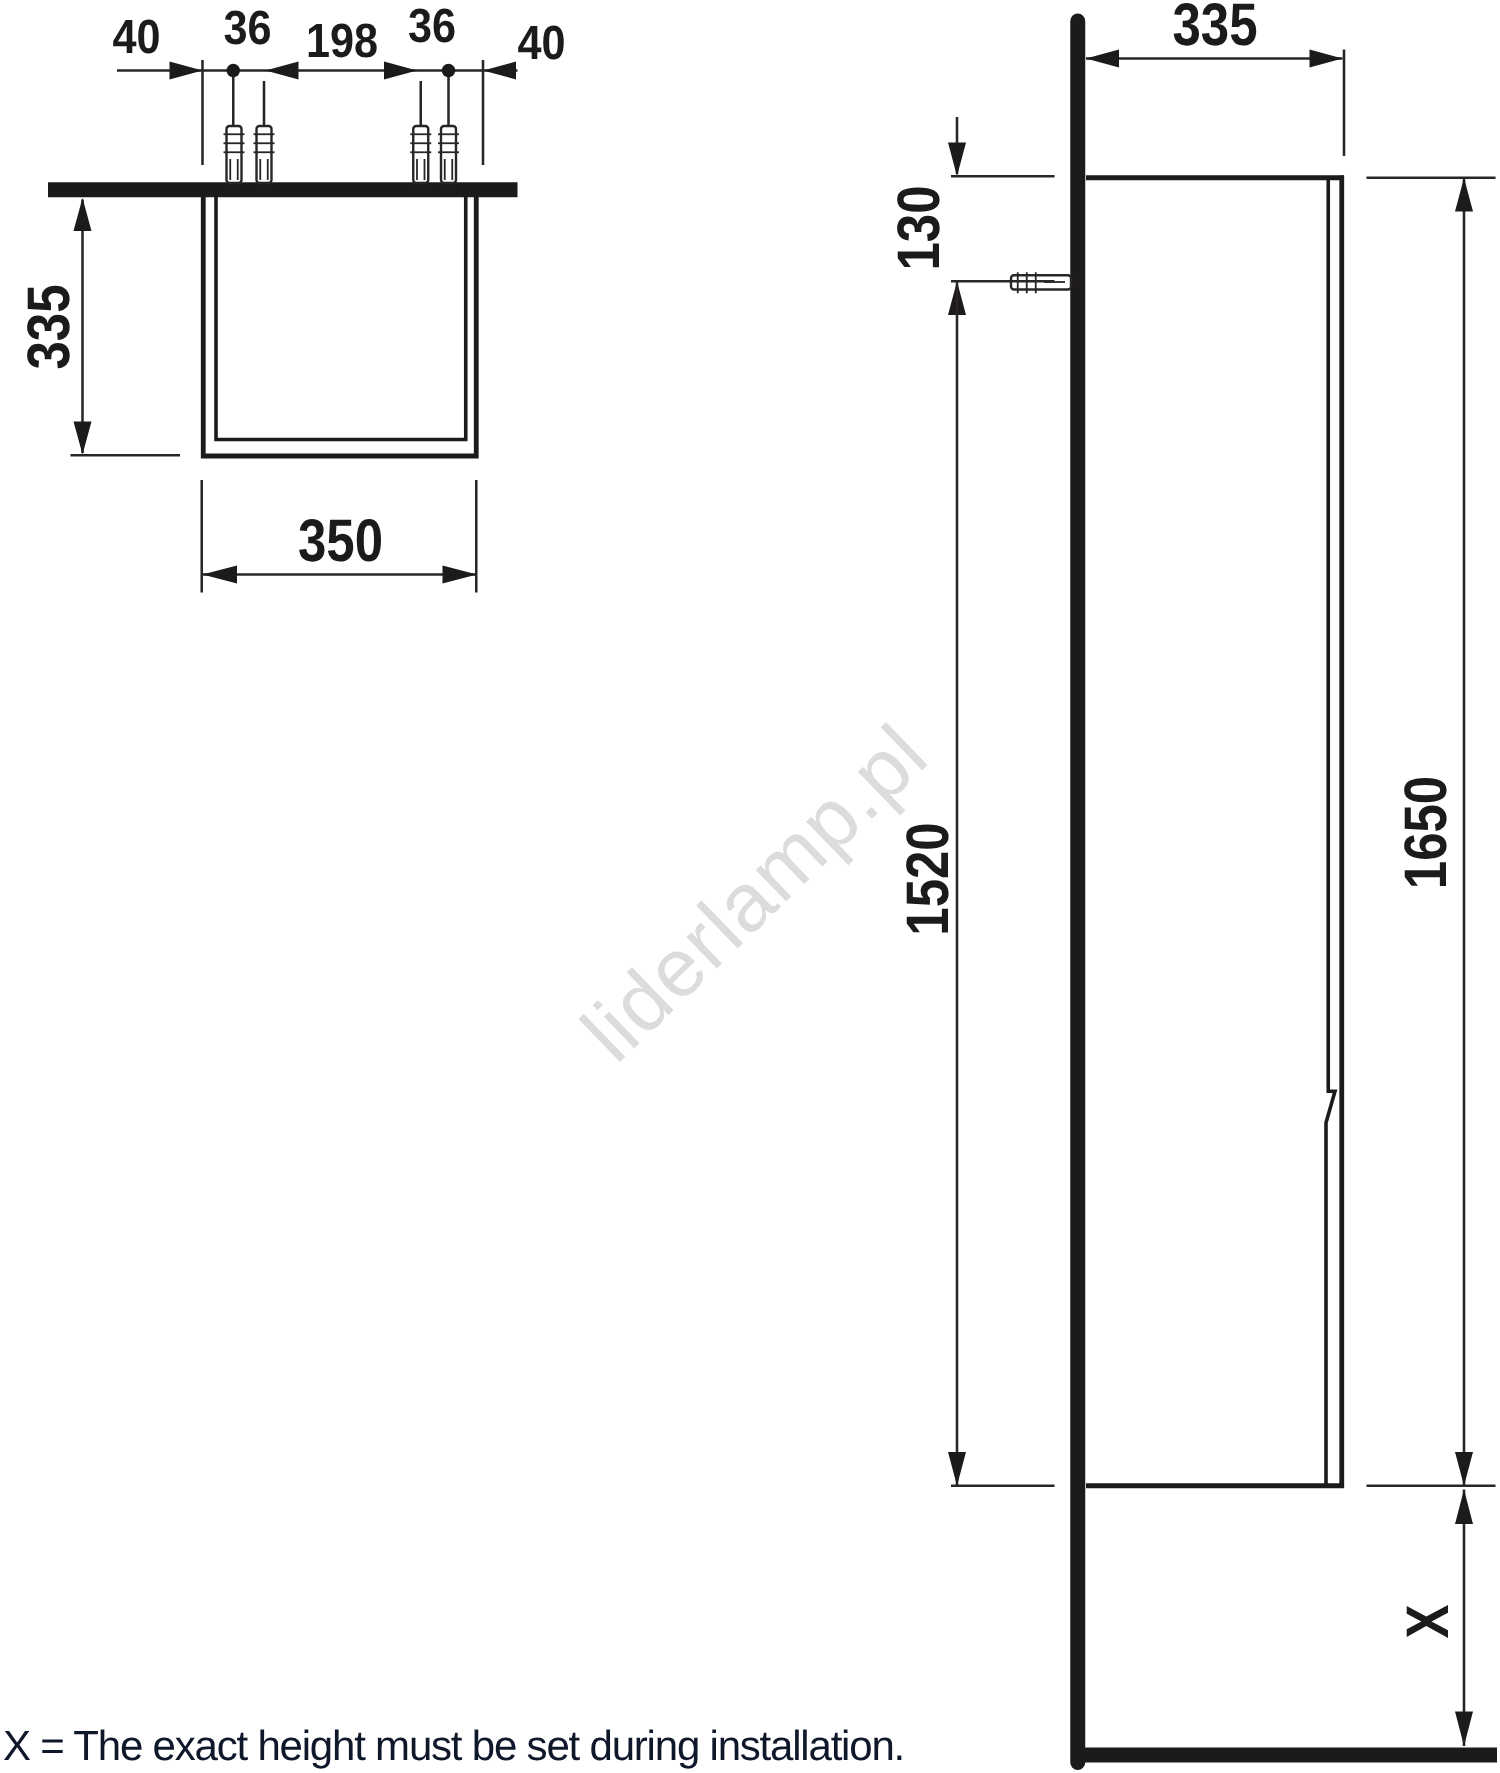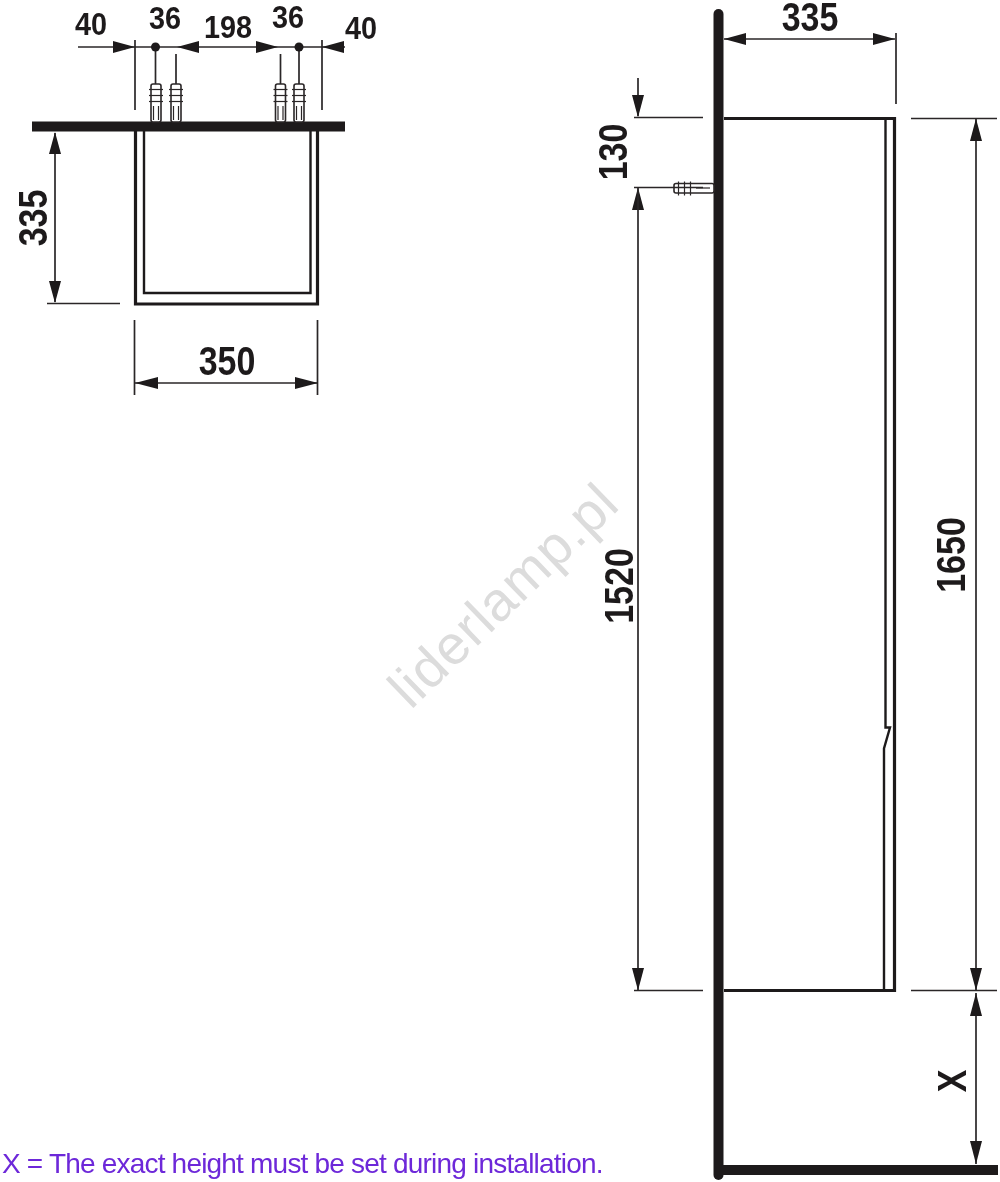--- a/index.html
+++ b/index.html
@@ -23,21 +23,21 @@
   .dim{
     position:absolute;z-index:3;
     color:#1d1a1b;font-weight:bold;font-size:40px;line-height:1;
     white-space:nowrap;
     transform:translate(-50%,-50%) scaleX(0.85);
   }
   .dim.rot{transform:translate(-50%,-50%) rotate(-90deg) scaleX(0.85);}
   .dim.small{font-size:32px;transform:translate(-50%,-50%) scaleX(0.9);}
   .caption{
     position:absolute;left:2px;top:1148px;z-index:3;
-    color:#6d28d9;font-size:28px;letter-spacing:-0.8px;
+    color:#0f172a;font-size:28px;letter-spacing:-0.8px;
     white-space:nowrap;
   }
   .lines{z-index:2;}
   .thin{stroke:#2a2627;stroke-width:1.7;fill:none;}
   .med{stroke:#1d1a1b;stroke-width:3.2;fill:none;}
   .med2{stroke:#1d1a1b;stroke-width:2.4;fill:none;}
   .thick{stroke:#1d1a1b;stroke-width:10;fill:none;}
   .fillblk{fill:#1d1a1b;stroke:none;}
   .plug{stroke:#2a2627;stroke-width:1.6;fill:#ffffff;}
   .plugline{stroke:#2a2627;stroke-width:1.2;fill:none;}

